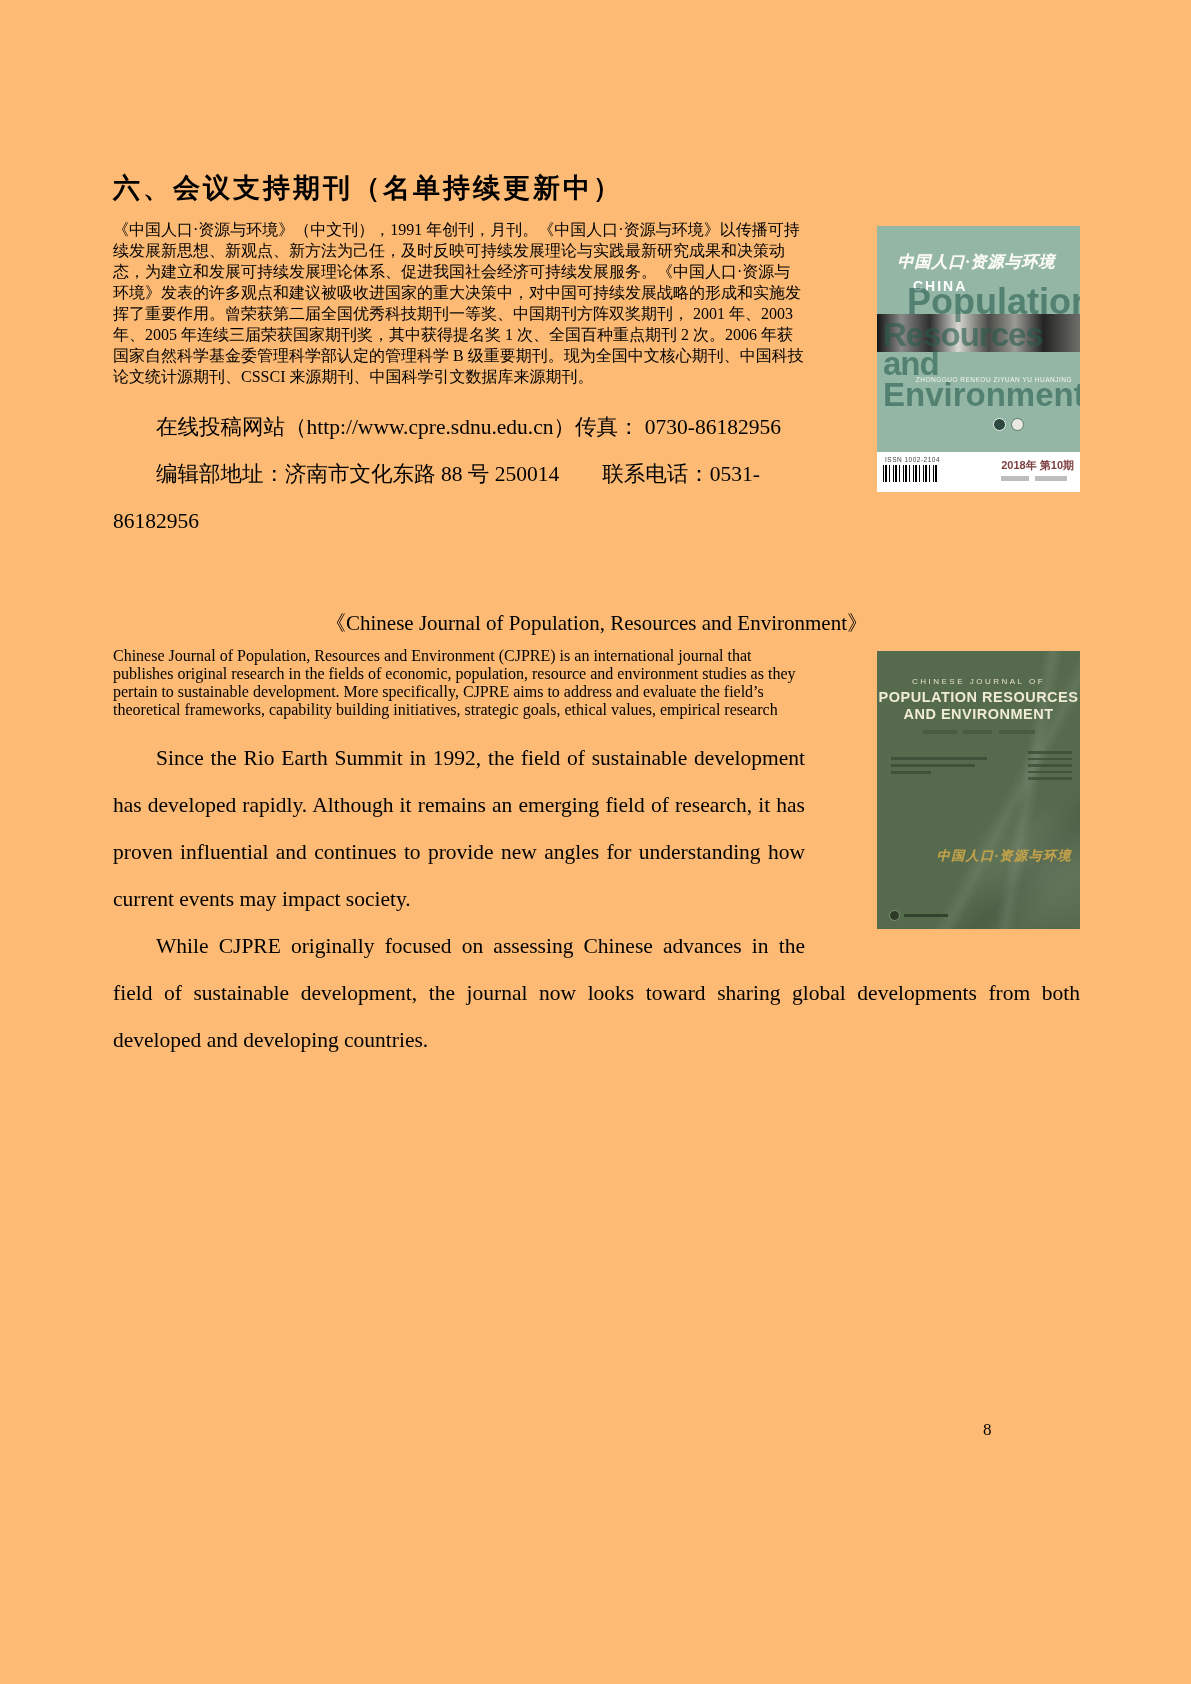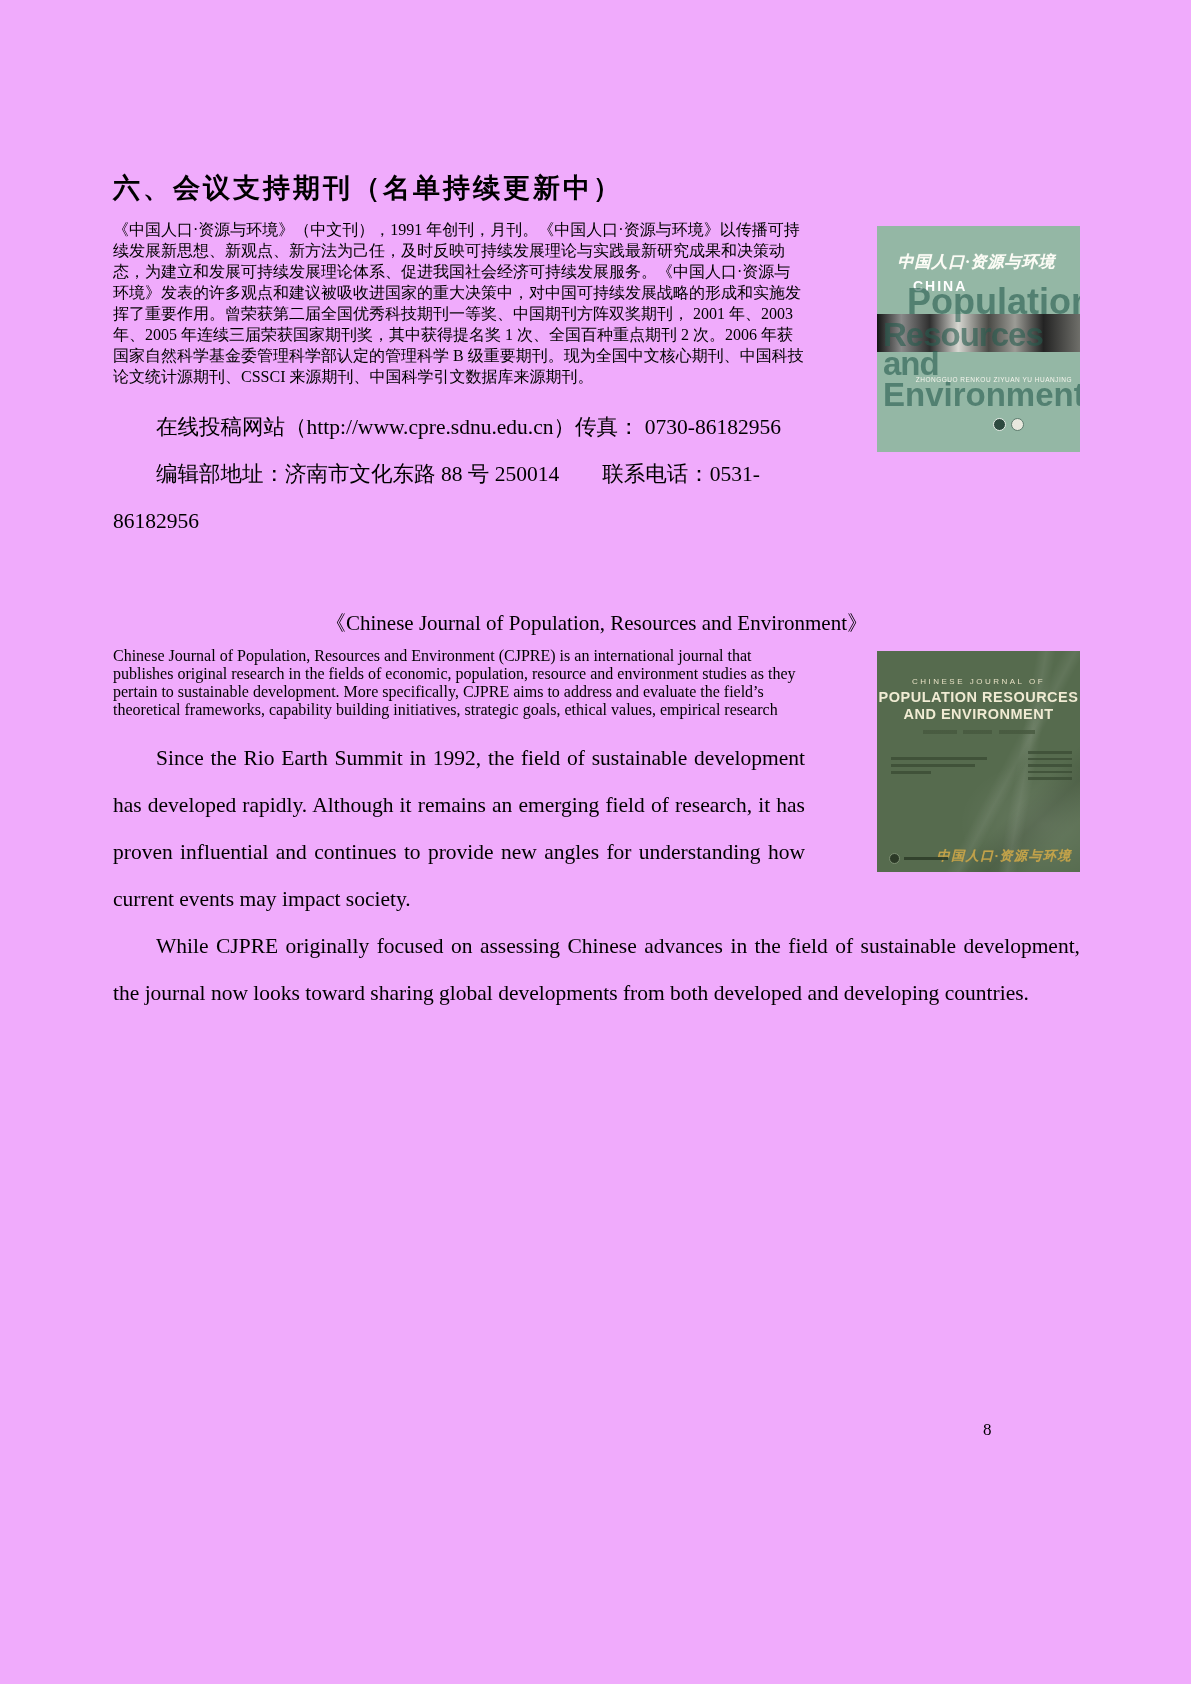--- a/index.html
+++ b/index.html
@@ -1,18 +1,18 @@
 <!DOCTYPE html>
 <html><head>
 <meta charset="utf-8">
 <style>
   html,body { margin:0; padding:0; background:#e8e8e8; }
   .page {
     position:relative; width:1191px; height:1684px; margin:0 auto;
-    background:#f0abfc; overflow:hidden;
+    background:#fdba74; overflow:hidden;
     font-family:"Liberation Serif","DejaVu Serif",serif; color:#000;
   }
   .content { position:absolute; left:113px; top:0; width:967px; }
 
   h1.heading {
     margin:168px 0 0 0; font-size:27px; font-weight:bold;
     letter-spacing:3px; line-height:40px;
   }
   h2.sub-cn {
     margin:24px 0 0 0; font-size:21px; font-weight:bold;
@@ -91,21 +91,21 @@
     font-size:11px; font-weight:bold; color:#7c3f3f;
     font-family:"Liberation Sans","DejaVu Sans",sans-serif; white-space:nowrap;
   }
   .c1-issue-sub {
     margin-top:3px; height:5px; width:66px; opacity:.65;
     background:linear-gradient(90deg,#9a9a9a 0 42%,transparent 42% 52%,#9a9a9a 52% 100%);
   }
 
   
   .cover2 {
-    float:right; position:relative; width:203px; height:221px;
+    float:right; position:relative; width:203px; height:278px;
     margin:4px 0 0 72px; background:#566b4e; overflow:hidden;
   }
   .cover2::before {
     content:""; position:absolute; inset:0;
     background:
       linear-gradient(118deg, transparent 58%, rgba(255,255,255,.07) 62%, transparent 65%),
       linear-gradient(100deg, transparent 66%, rgba(255,255,255,.08) 70%, transparent 74%),
       linear-gradient(135deg, transparent 70%, rgba(0,0,0,.10) 78%, transparent 88%),
       radial-gradient(120px 90px at 82% 78%, rgba(255,255,255,.10), transparent 70%);
   }
@@ -165,20 +165,28 @@
             <div class="w1">Population</div>
             <div class="w2">Resources and</div>
             <div class="w3">Environment</div>
           </div>
           <div class="c1-pinyin">ZHONGGUO RENKOU ZIYUAN YU HUANJING</div>
           <div class="c1-emblems">
             <span class="em1"></span>
             <span class="em2"></span>
           </div>
         </div>
+        <div class="c1-strip">
+          <div class="c1-issn">ISSN 1002-2104</div>
+          <div class="c1-barcode"></div>
+          <div class="c1-issue">
+            <div class="c1-issue-main">2018年 第10期</div>
+            <div class="c1-issue-sub"></div>
+          </div>
+        </div>
       </figure><span>《中国人口·资源与环境》（中文刊），1991 年创刊，月刊。《中国人口·资源与环境》以传播可持续发展新思想、新观点、新方法为己任，及时反映可持续发展理论与实践最新研究成果和决策动态，为建立和发展可持续发展理论体系、促进我国社会经济可持续发展服务。《中国人口·资源与环境》发表的许多观点和建议被吸收进国家的重大决策中，对中国可持续发展战略的形成和实施发挥了重要作用。曾荣获第二届全国优秀科技期刊一等奖、中国期刊方阵双奖期刊， 2001 年、2003 年、2005 年连续三届荣获国家期刊奖，其中获得提名奖 1 次、全国百种重点期刊 2 次。2006 年获国家自然科学基金委管理科学部认定的管理科学 B 级重要期刊。现为全国中文核心期刊、中国科技论文统计源期刊、CSSCI 来源期刊、中国科学引文数据库来源期刊。</span>
     <p></p>
 
     <p class="contact">在线投稿网站（http://www.cpre.sdnu.edu.cn）传真： 0730-86182956</p>
     <p class="contact">编辑部地址：济南市文化东路 88 号 250014　　联系电话：0531-86182956</p>
 
     <h2 class="sub-en">《Chinese Journal of Population, Resources and Environment》</h2>
 
     <p class="body-en">
       </p><figure class="cover2">

